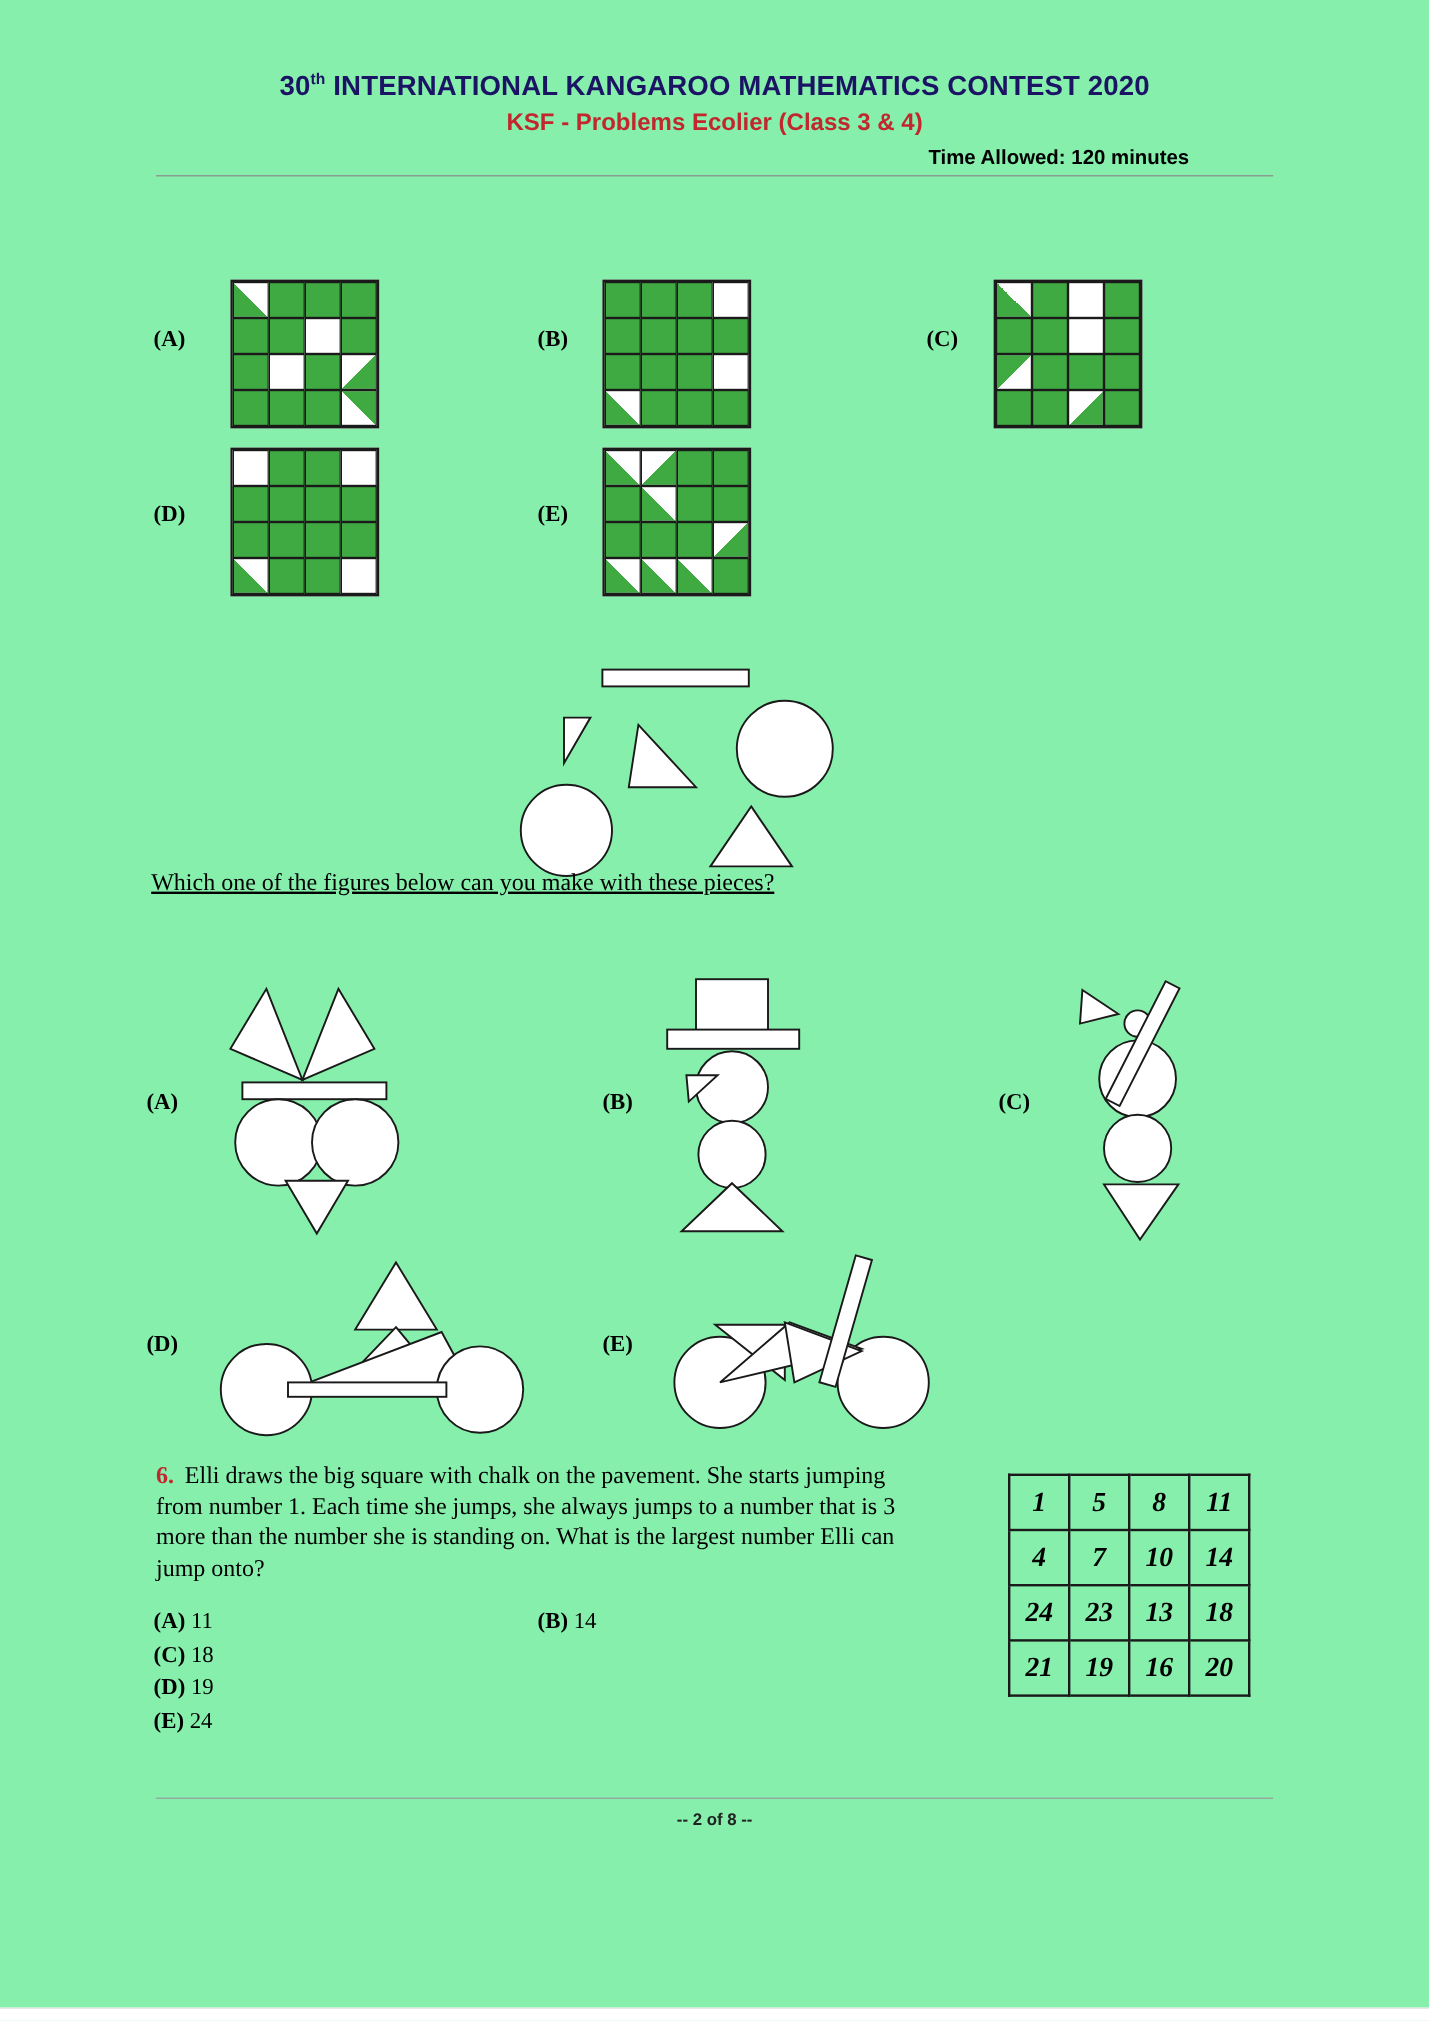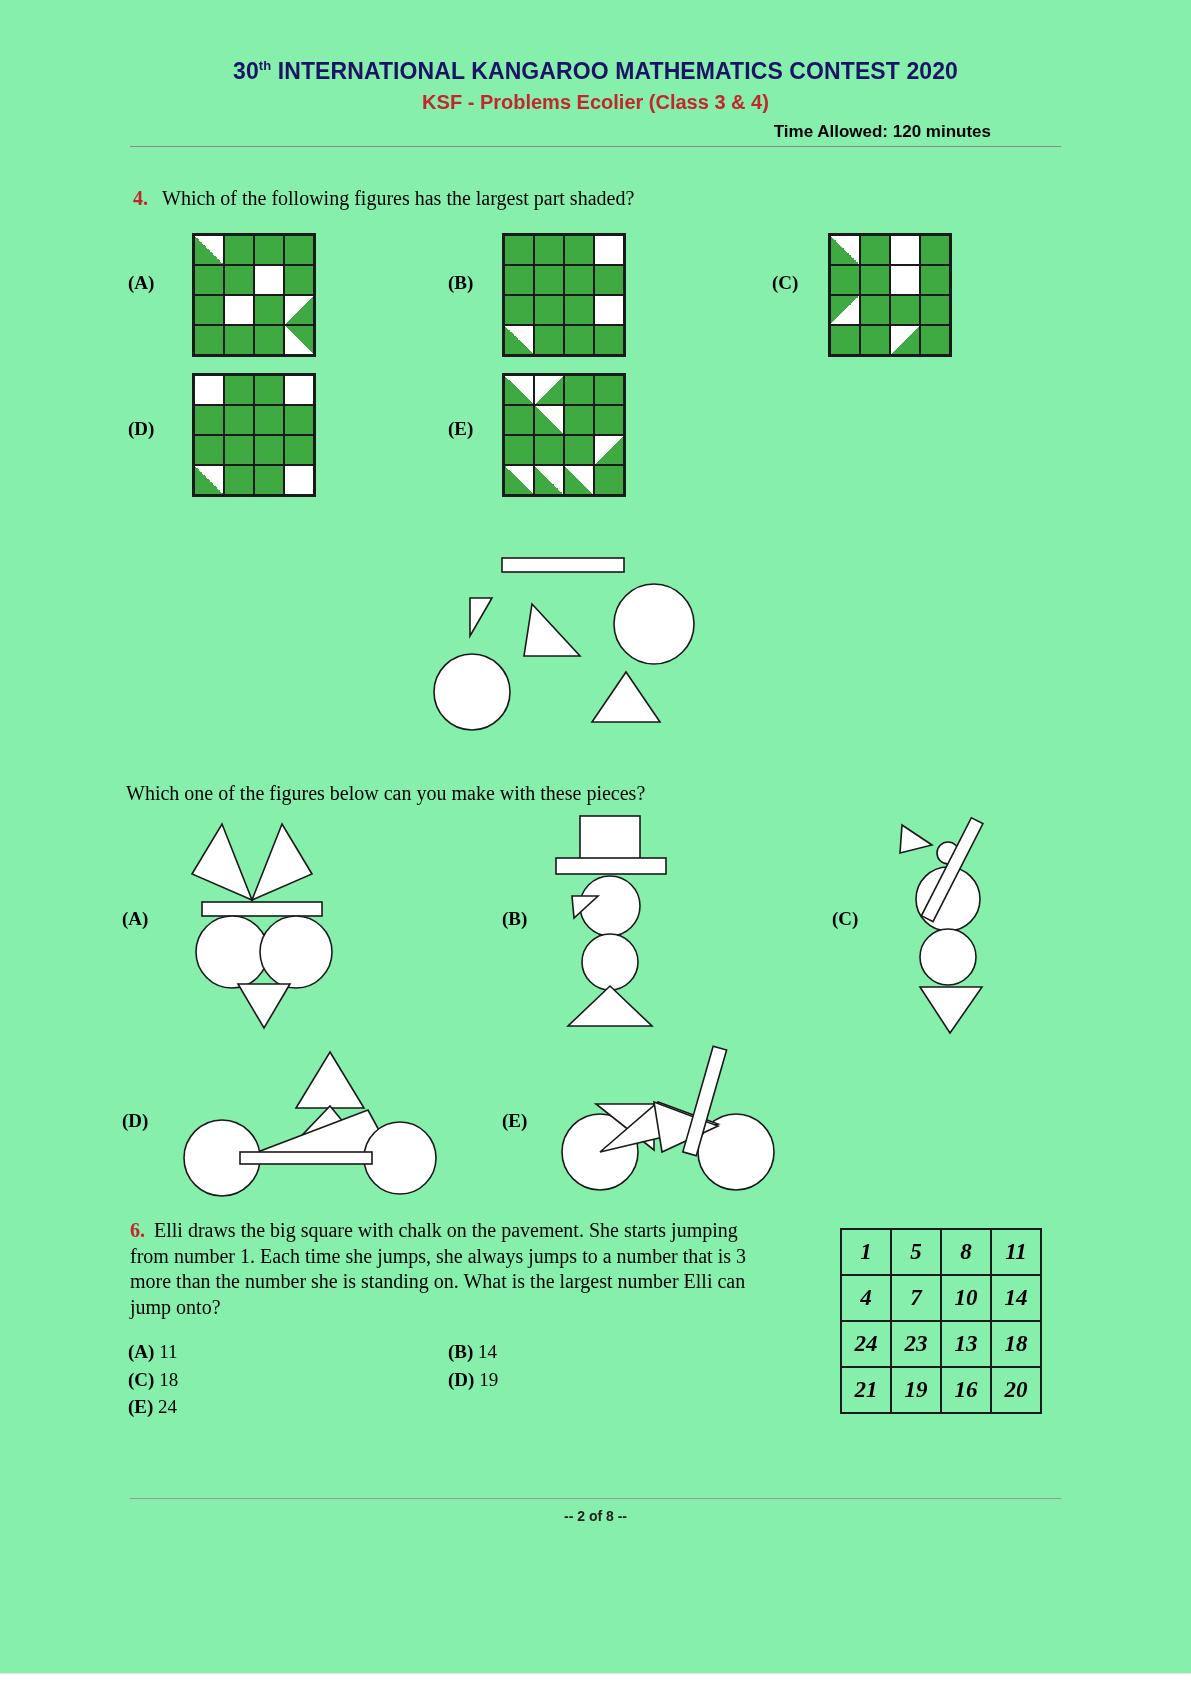--- a/index.html
+++ b/index.html
@@ -133,24 +133,20 @@
 
   <div class="header">
     <div class="title-main">
       <span>30</span><sup>th</sup><span> INTERNATIONAL KANGAROO MATHEMATICS CONTEST 2020</span>
     </div>
     <div class="title-sub">KSF - Problems Ecolier (Class 3 &amp; 4)</div>
   </div>
   <div class="time-allowed">Time Allowed: 120 minutes</div>
   <div class="rule"></div>
 
-  <div class="q4">
-    <span class="qnum">4.</span>
-    <span class="qtext" style="margin-left:10px">Which of the following figures has the largest part shaded?</span>
-  </div>
 
   <div style="position:absolute;left:128px;top:272px;" class="opt-label">(A)</div>
   <div style="position:absolute;left:192px;top:233px;">
     <div class="gridfig">
       <div class="cell tri-br"></div>
       <div class="cell full"></div>
       <div class="cell full"></div>
       <div class="cell full"></div>
 
       <div class="cell full"></div>
@@ -275,21 +271,21 @@
     <svg width="320" height="190" viewBox="0 0 320 190" fill="none" stroke="#1a1a1a" stroke-width="1.6">
       <rect x="82" y="6" width="122" height="14" fill="#fff"></rect>
       <polygon points="50,46 72,46 50,84" fill="#fff"></polygon>
       <polygon points="112,52 160,104 104,104" fill="#fff"></polygon>
       <circle cx="234" cy="72" r="40" fill="#fff"></circle>
       <circle cx="52" cy="140" r="38" fill="#fff"></circle>
       <polygon points="206,120 240,170 172,170" fill="#fff"></polygon>
     </svg>
   </div>
 
-  <div style="position:absolute;left:126px;top:781px;" class="qtext">Which one of the figures below can you make with these pieces?</div>
+  <div style="position:absolute;left:126px;top:724px;text-decoration:underline;" class="qtext">Which one of the figures below can you make with these pieces?</div>
 
   <div style="position:absolute;left:122px;top:908px;" class="opt-label">(A)</div>
   <div style="position:absolute;left:180px;top:812px;">
     <svg width="170" height="225" viewBox="0 0 170 225" fill="#fff" stroke="#1a1a1a" stroke-width="1.6">
       <polygon points="42,12 72,88 12,62"></polygon>
       <polygon points="102,12 132,62 72,88"></polygon>
       <rect x="22" y="90" width="120" height="14"></rect>
       <circle cx="52" cy="140" r="36"></circle>
       <circle cx="116" cy="140" r="36"></circle>
       <polygon points="58,172 110,172 84,216"></polygon>
@@ -349,21 +345,21 @@
       <span class="qnum">6.</span>
       <span class="qtext" style="margin-left:5px">Elli draws the big square with chalk on the pavement. She starts jumping from number 1. Each time she jumps, she always jumps to a number that is 3 more than the number she is standing on. What is the largest number Elli can jump onto?</span>
     </div>
   </div>
 
   <div class="choices6" style="position:absolute;left:128px;top:1338px;width:620px;">
     <div style="display:flex;">
       <div style="width:320px;"><b>(A)</b> <span>11</span></div>
       <div><b>(B)</b> <span>14</span></div>
     </div>
-    <div style="display:flex;">
+    <div style="display:flex;flex-direction:column;">
       <div style="width:320px;"><b>(C)</b> <span>18</span></div>
       <div><b>(D)</b> <span>19</span></div>
     </div>
     <div style="display:flex;">
       <div style="width:320px;"><b>(E)</b> <span>24</span></div>
     </div>
   </div>
 
   <div style="position:absolute;left:840px;top:1228px;">
     <table class="numtable">

